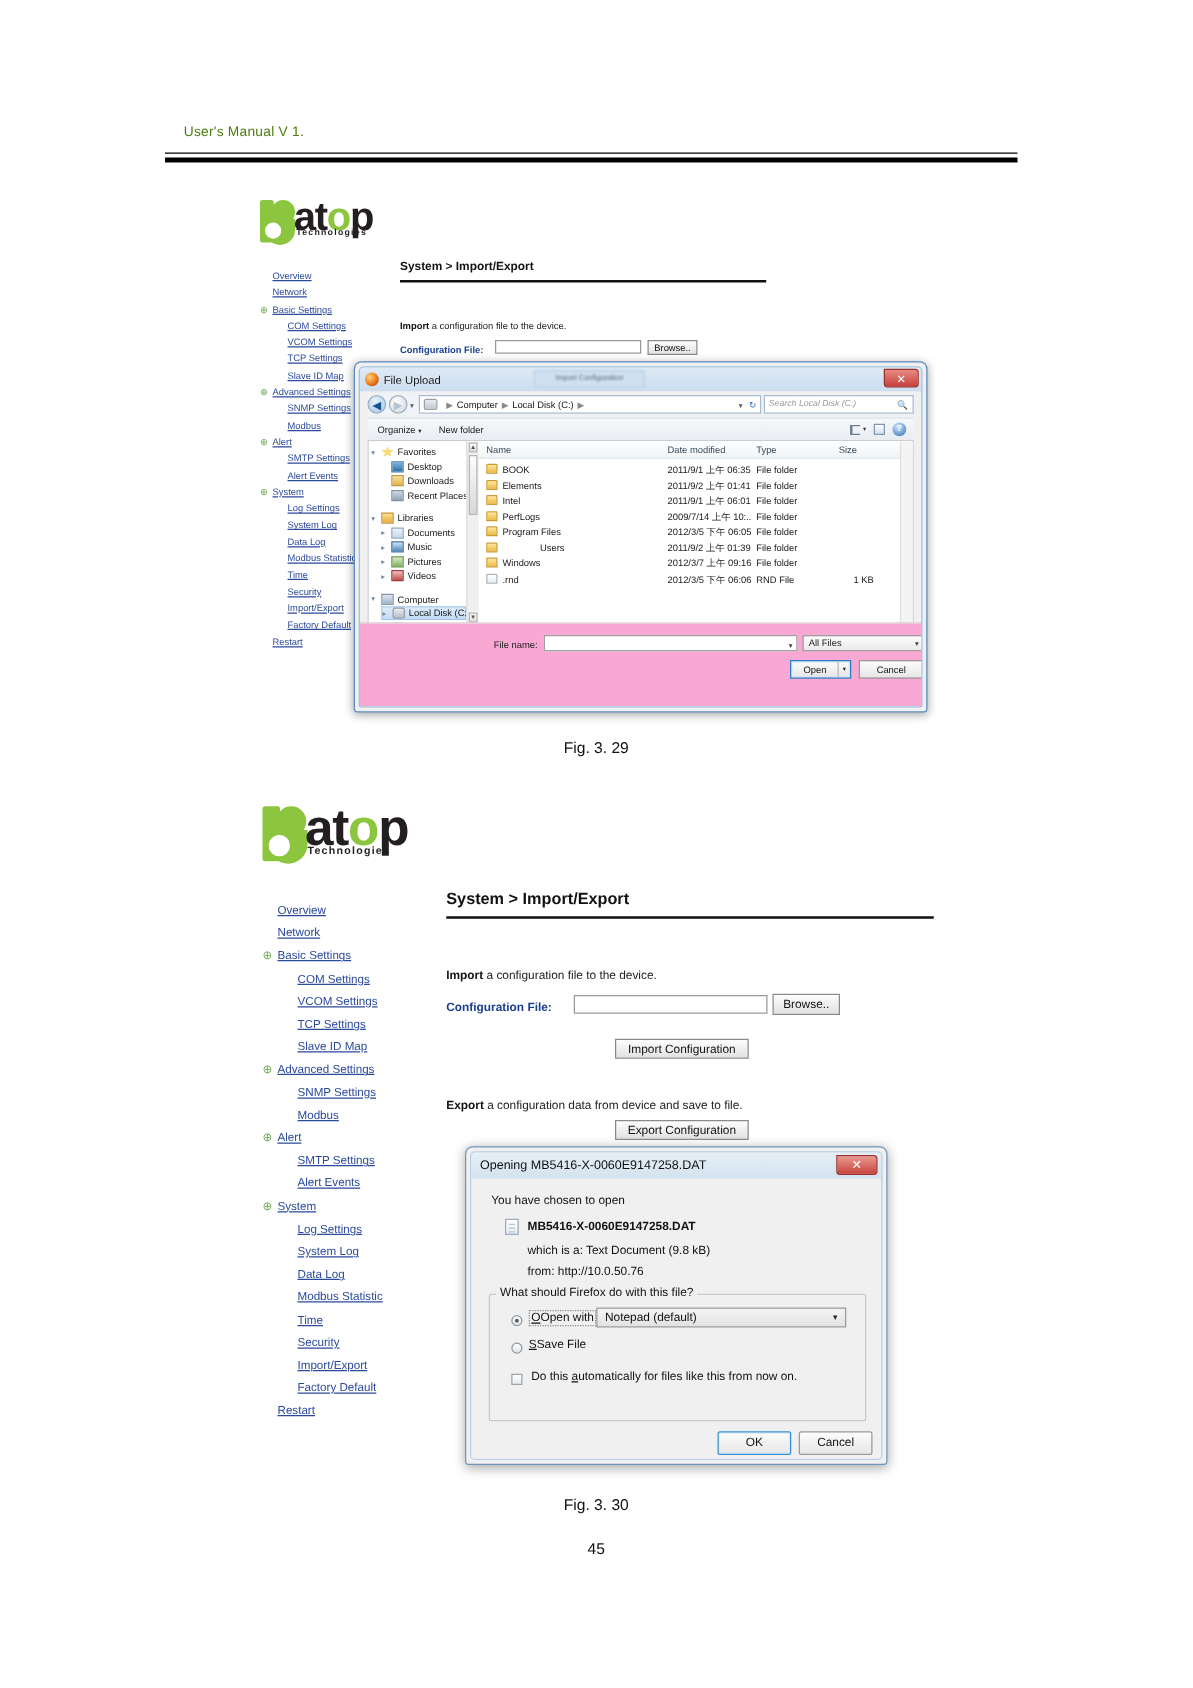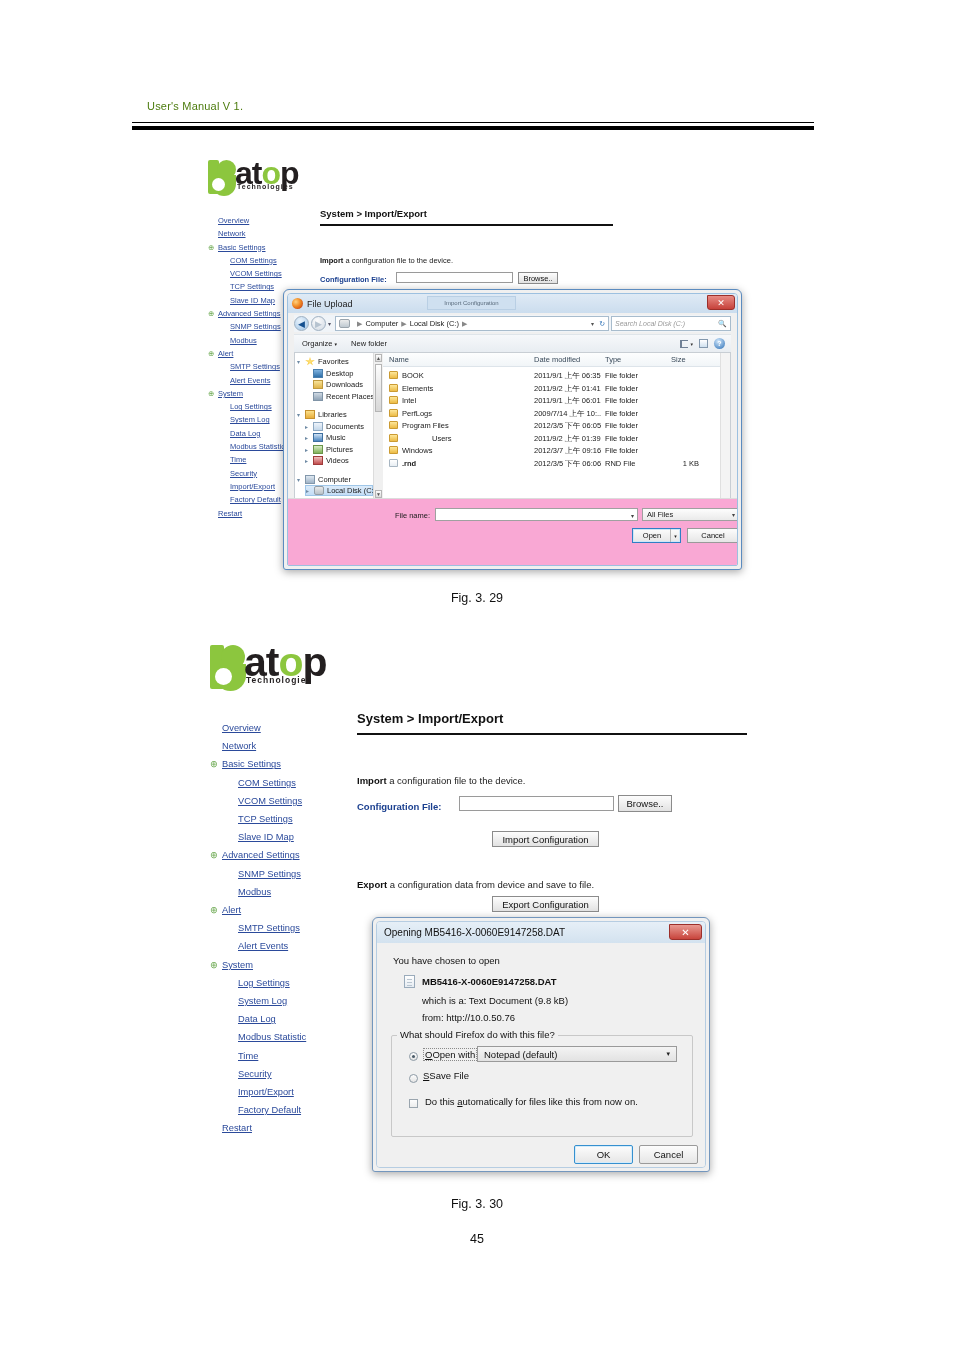--- a/index.html
+++ b/index.html
@@ -410,21 +410,21 @@
             </div>
             <div class="lrow" style="top: 91px;">
               <span class="fi"></span>
               <span class="c-name" style="left: 19px;">Windows</span>
               <span class="c-date" style="left: 151px;">2012/3/7 上午 09:16</span>
               <span class="c-type" style="left: 222px;">File folder</span>
               <span class="c-size" style="left: 276px; width: 40px; text-align: right;"></span>
             </div>
             <div class="lrow" style="top: 103.5px;">
               <span class="fi file"></span>
-              <span class="c-name" style="left: 19px; font-weight: bold;">.rnd</span>
+              <span class="c-name" style="left: 19px;">.rnd</span>
               <span class="c-date" style="left: 151px;">2012/3/5 下午 06:06</span>
               <span class="c-type" style="left: 222px;">RND File</span>
               <span class="c-size" style="left: 276px; width: 40px; text-align: right;">1 KB</span>
             </div>
           </div>
         <div class="list-scroll"></div>
       </div>
     </div>
 
     <div class="fdlg-footer" style="height:66px;">

